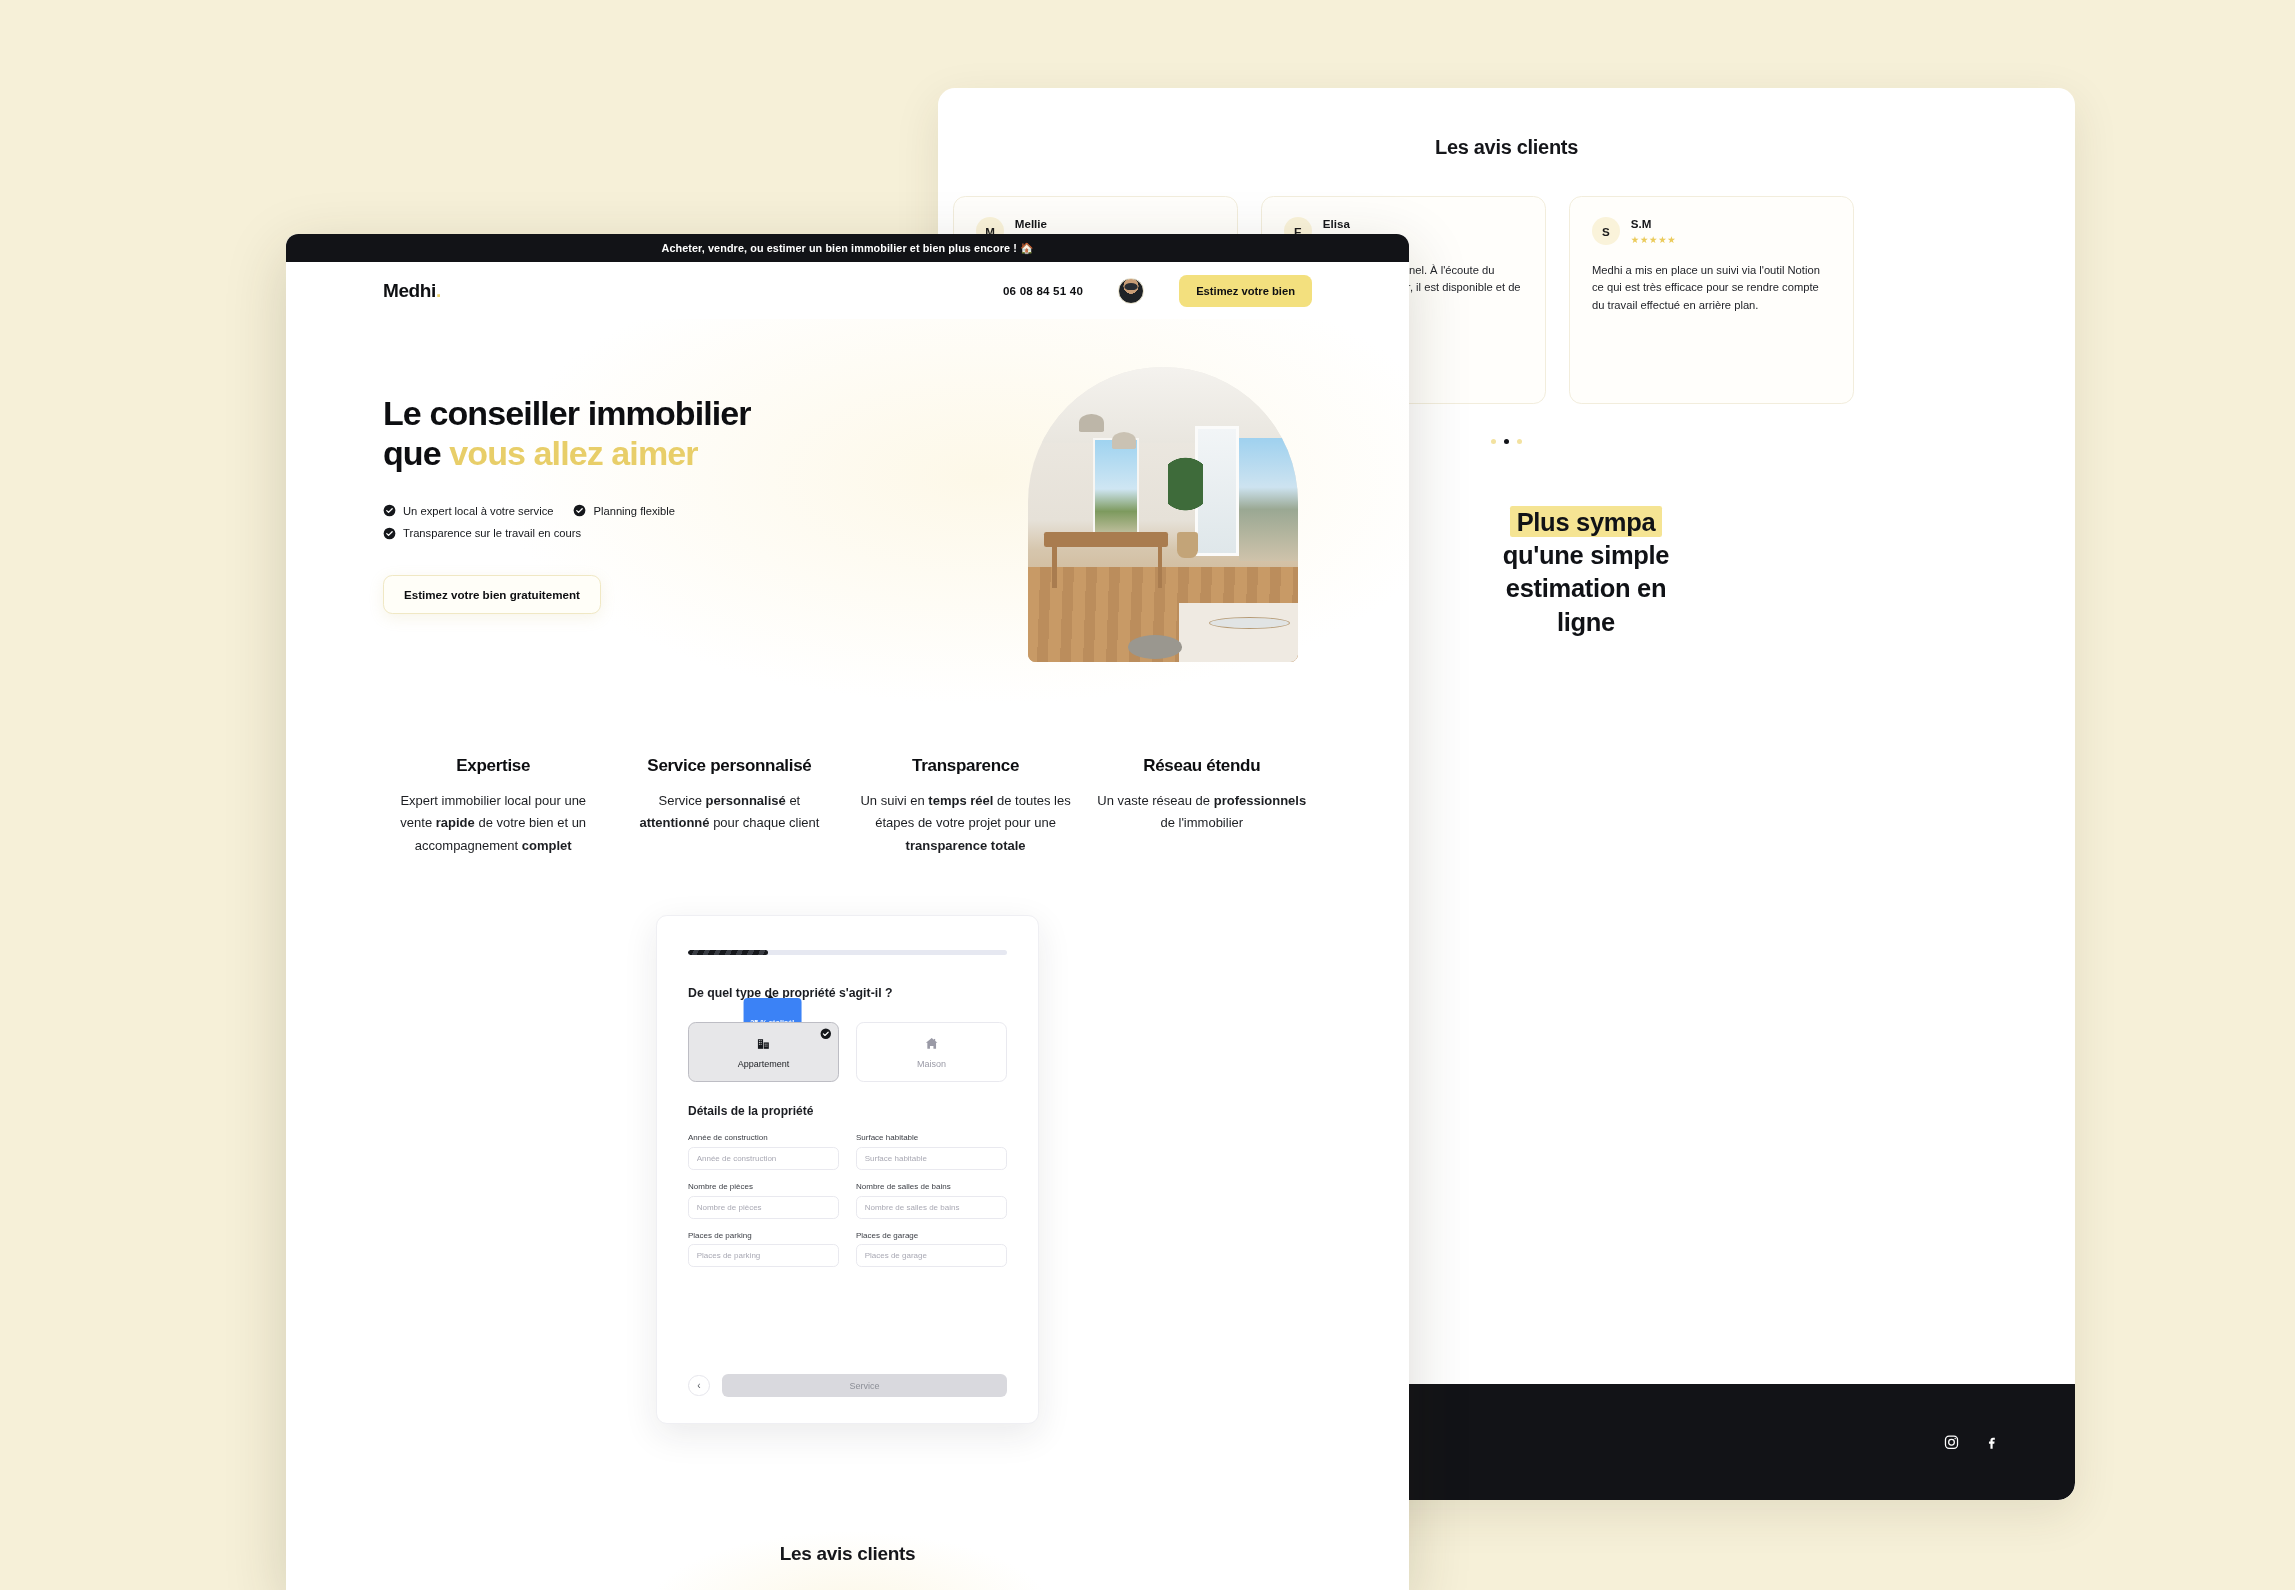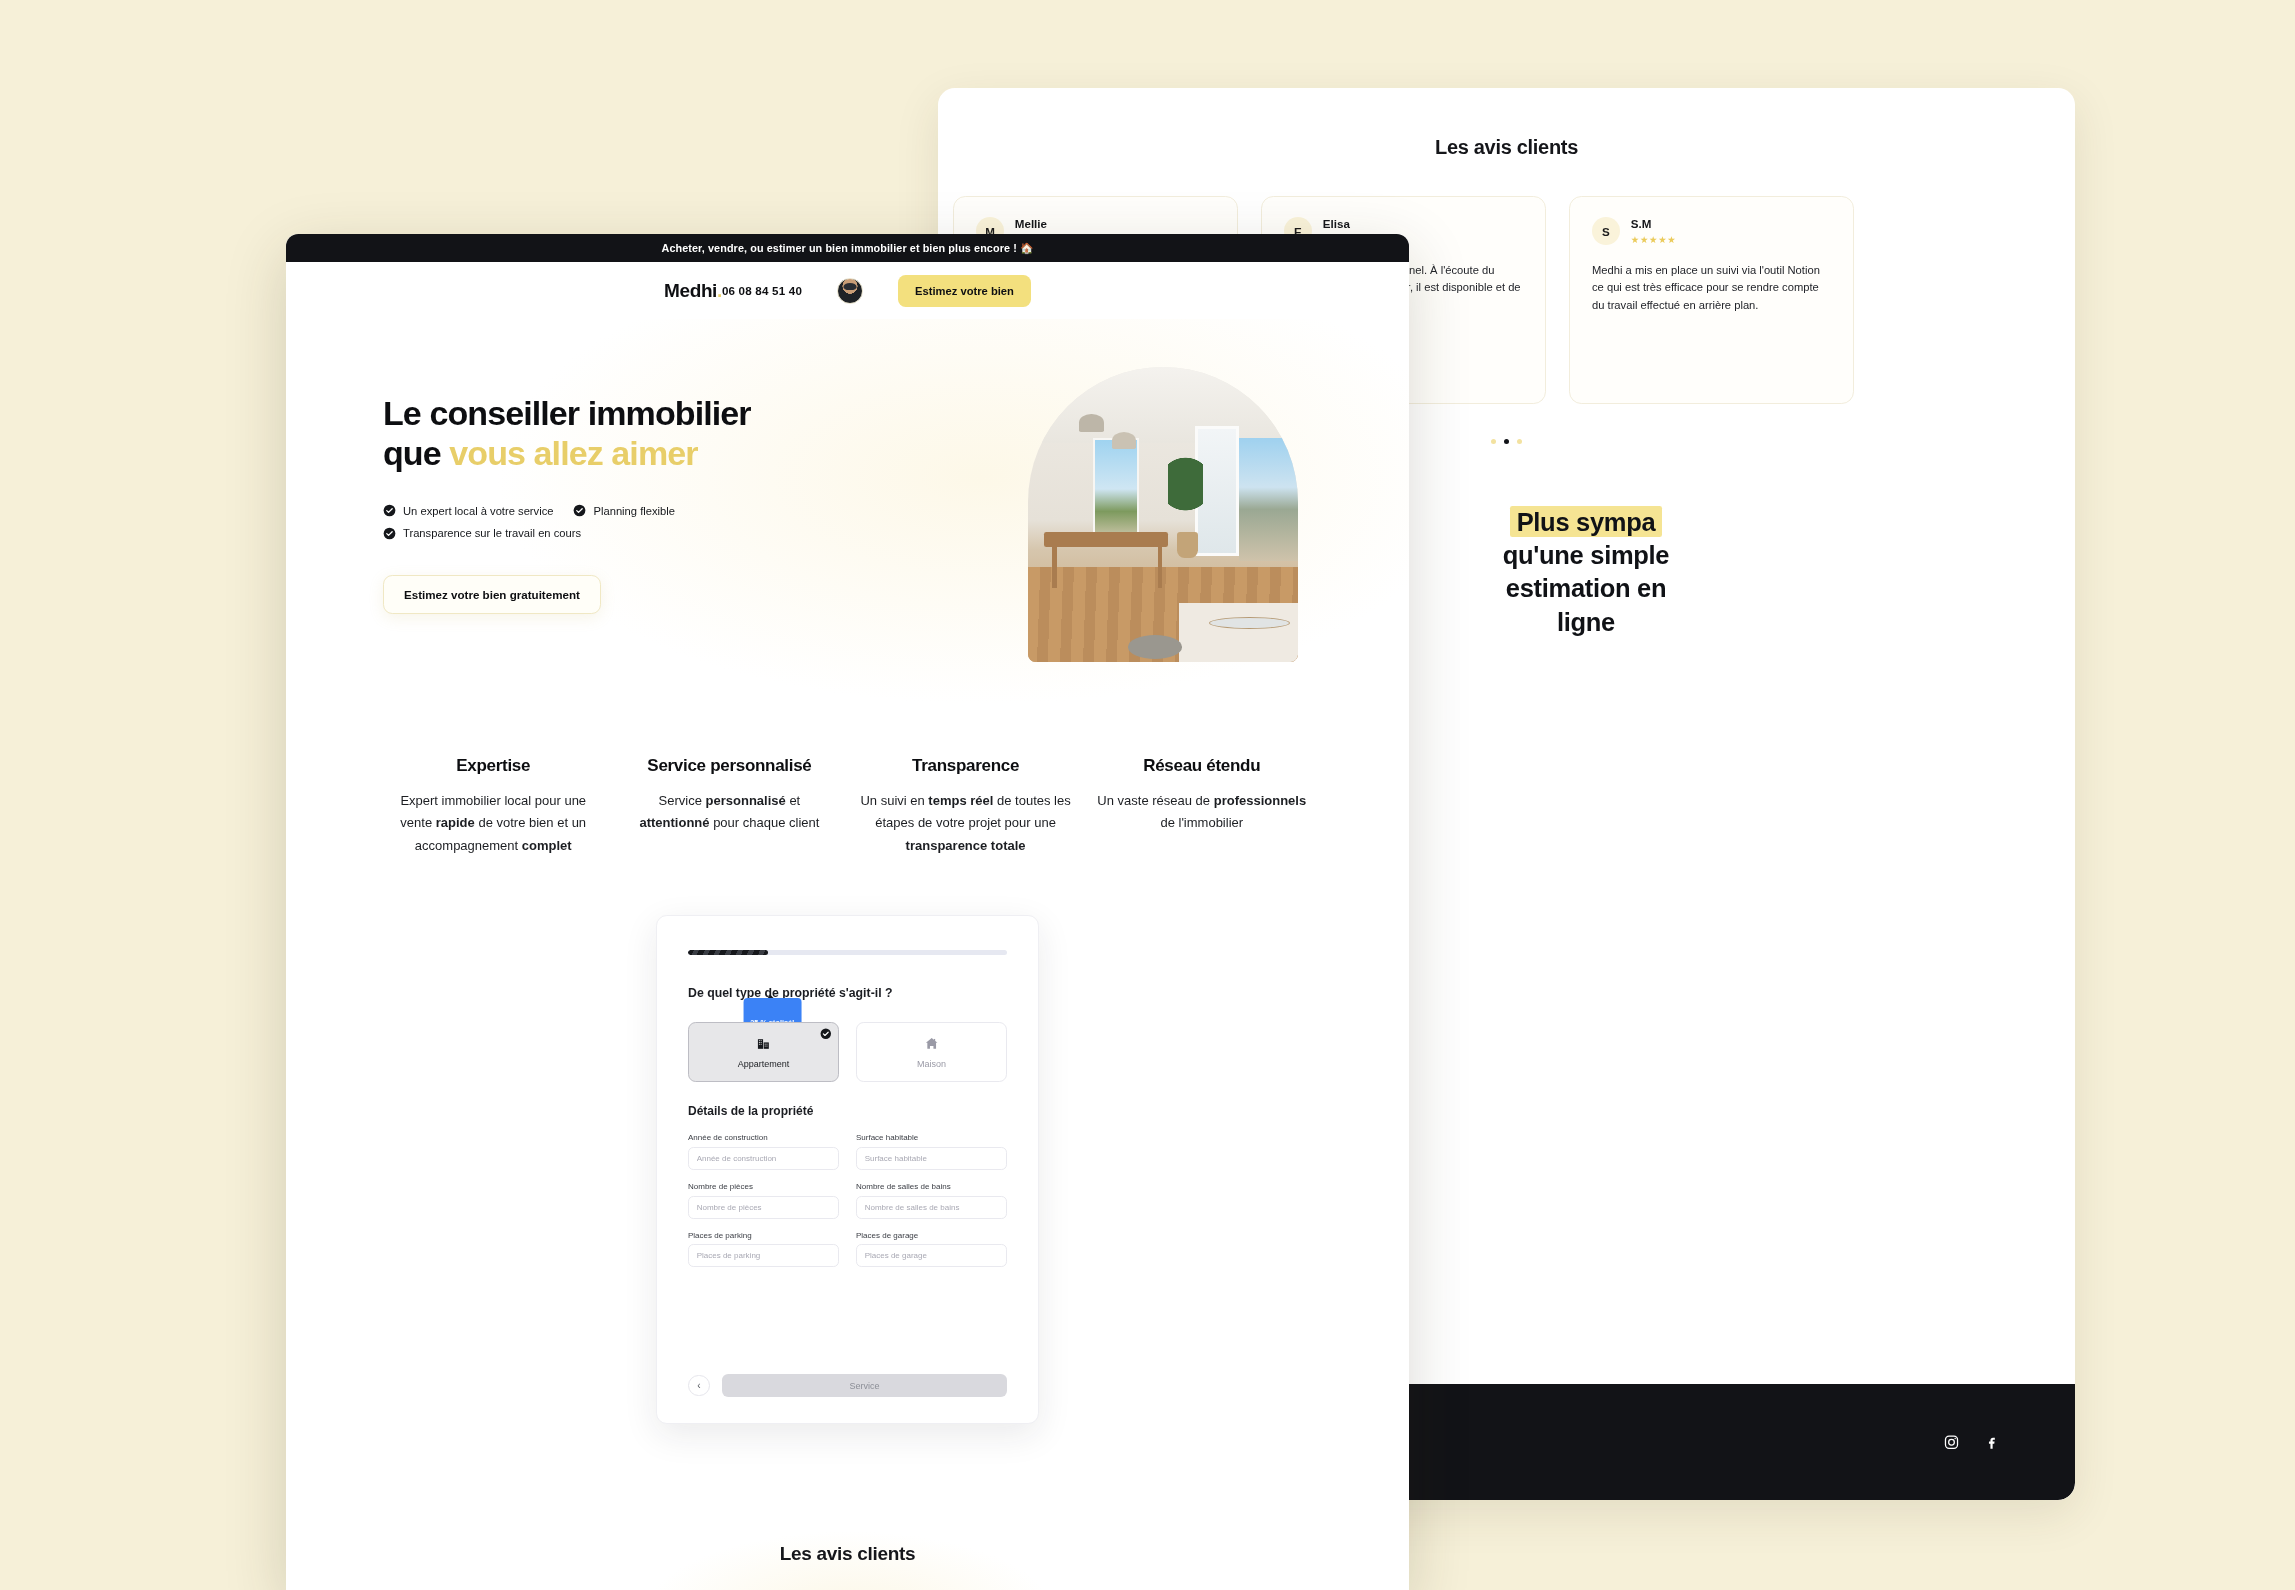--- a/index.html
+++ b/index.html
@@ -184,21 +184,21 @@
 
   
   .announce {
     height: 28px; background: #121317;
     display: flex; align-items: center; justify-content: center;
     color: #fff; font-size: 10.8px; font-weight: 600; letter-spacing: 0.1px;
   }
   
   .navbar {
     height: 57px; background: #fff;
-    display: flex; align-items: center; justify-content: center;
+    display: flex; align-items: center; justify-content: space-between;
     padding: 0 97px 0 97px;
   }
   .logo { font-size: 19px; font-weight: 800; color: #0E0F12; letter-spacing: -0.4px; }
   .logo .dot-y { color: #EBD26C; }
   .nav-right { display: flex; align-items: center; gap: 35px; }
   .nav-phone { font-size: 11.6px; font-weight: 800; color: #0E0F12; letter-spacing: 0.2px; }
   .nav-avatar {
     width: 26px; height: 26px; border-radius: 50%;
     background: radial-gradient(circle at 50% 30%, #c99d76 0 36%, #1f2226 37%);
     position: relative; overflow: hidden;

